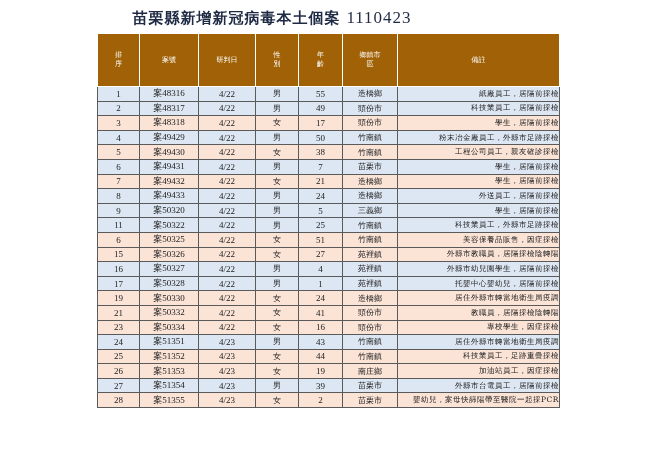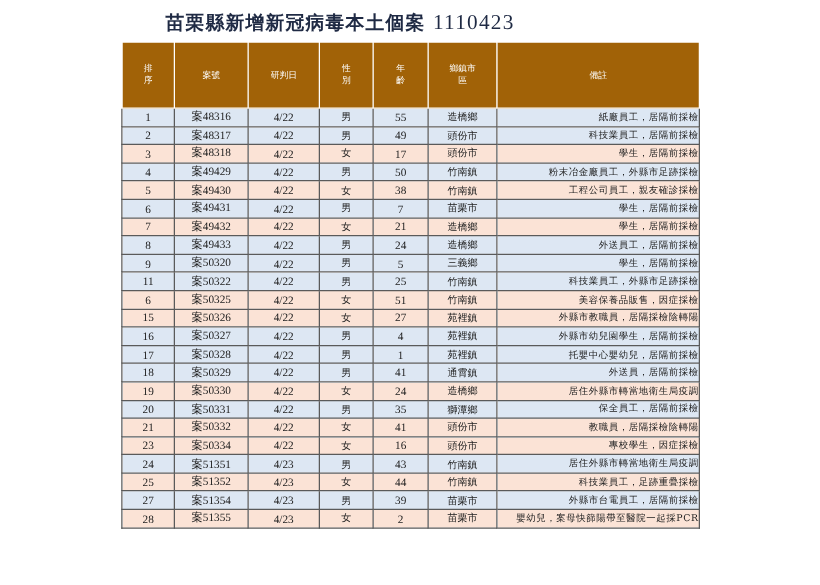--- a/index.html
+++ b/index.html
@@ -167,47 +167,29 @@
       </tr>
       <tr class="male">
         <td class="num">17</td>
         <td class="num">案50328</td>
         <td class="num">4/22</td>
         <td>男</td>
         <td class="num">1</td>
         <td>苑裡鎮</td>
         <td class="note">托嬰中心嬰幼兒，居隔前採檢</td>
       </tr>
-      <tr class="male">
-        <td class="num">18</td>
-        <td class="num">案50329</td>
-        <td class="num">4/22</td>
-        <td>男</td>
-        <td class="num">41</td>
-        <td>通霄鎮</td>
-        <td class="note">外送員，居隔前採檢</td>
-      </tr>
       <tr class="female">
         <td class="num">19</td>
         <td class="num">案50330</td>
         <td class="num">4/22</td>
         <td>女</td>
         <td class="num">24</td>
         <td>造橋鄉</td>
         <td class="note">居住外縣市轉當地衛生局疫調</td>
       </tr>
-      <tr class="male">
-        <td class="num">20</td>
-        <td class="num">案50331</td>
-        <td class="num">4/22</td>
-        <td>男</td>
-        <td class="num">35</td>
-        <td>獅潭鄉</td>
-        <td class="note">保全員工，居隔前採檢</td>
-      </tr>
       <tr class="female">
         <td class="num">21</td>
         <td class="num">案50332</td>
         <td class="num">4/22</td>
         <td>女</td>
         <td class="num">41</td>
         <td>頭份市</td>
         <td class="note">教職員，居隔採檢陰轉陽</td>
       </tr>
       <tr class="female">
@@ -229,20 +211,29 @@
         <td class="note">居住外縣市轉當地衛生局疫調</td>
       </tr>
       <tr class="female">
         <td class="num">25</td>
         <td class="num">案51352</td>
         <td class="num">4/23</td>
         <td>女</td>
         <td class="num">44</td>
         <td>竹南鎮</td>
         <td class="note">科技業員工，足跡重疊採檢</td>
+      </tr>
+      <tr class="female">
+        <td class="num">26</td>
+        <td class="num">案51353</td>
+        <td class="num">4/23</td>
+        <td>女</td>
+        <td class="num">19</td>
+        <td>南庄鄉</td>
+        <td class="note">加油站員工，因症採檢</td>
       </tr>
       <tr class="male">
         <td class="num">27</td>
         <td class="num">案51354</td>
         <td class="num">4/23</td>
         <td>男</td>
         <td class="num">39</td>
         <td>苗栗市</td>
         <td class="note">外縣市台電員工，居隔前採檢</td>
       </tr>

